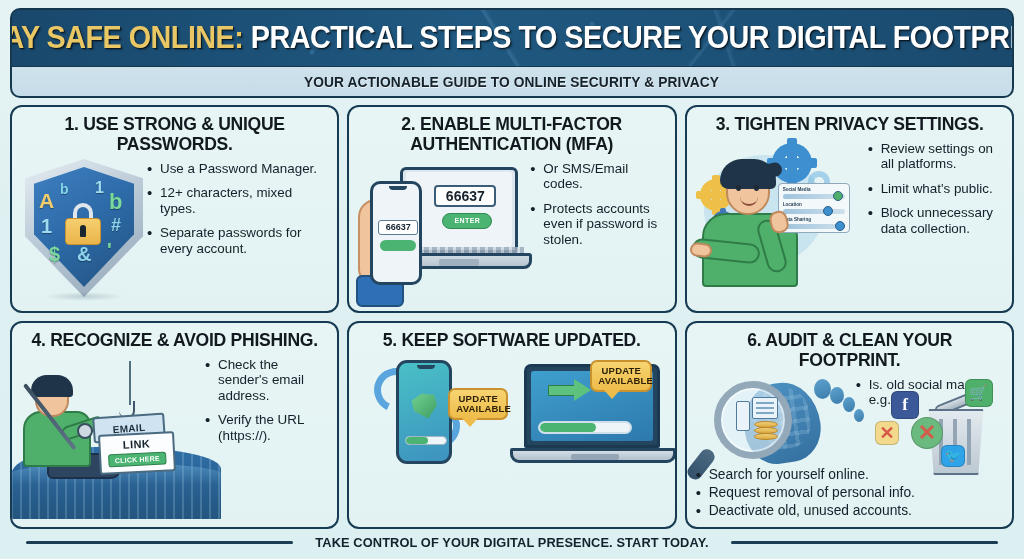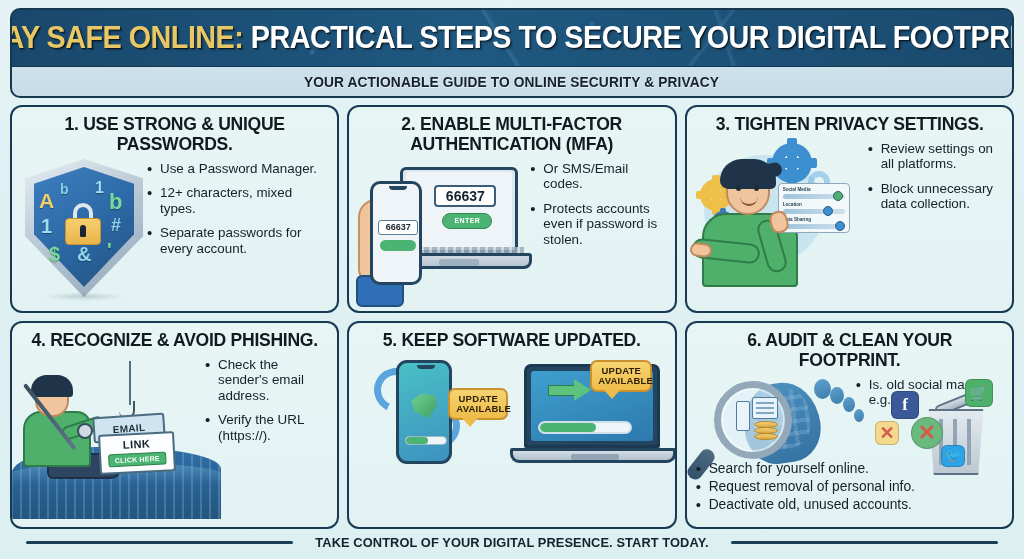--- a/index.html
+++ b/index.html
@@ -78,21 +78,21 @@
     gap: 8px;
     margin-top: 7px;
     min-height: 0;
   }
   .card {
     position: relative;
     border: 2px solid #153a52;
     border-radius: 12px;
     background: linear-gradient(180deg,#e8f5f5 0%, #e2f2f3 100%);
     overflow: hidden;
-    padding: 7px 9px 12px 9px;
+    padding: 7px 9px 6px 9px;
     display: flex; flex-direction: column;
   }
   .card-title {
     text-align: center;
     font-size: 18.5px;
     font-weight: 700;
     color: #121a20;
     line-height: 1.08;
     letter-spacing: -0.3px;
     transform: scaleX(.95);
@@ -695,20 +695,21 @@
                 <span class="slabel">Data Sharing</span>
                 <span class="strack"></span>
                   <span class="sknob blue2"></span>
               </div>
             </div>
             <div class="hand-up"></div>
           </div>
         </div>
         <ul class="bullets">
           <li>Review settings on all platforms.</li>
+          <li>Limit what's public.</li>
           <li>Block unnecessary data collection.</li>
         </ul>
       </div>
     </div>
 
     <div class="card">
       <div class="card-title">4. RECOGNIZE &amp; AVOID PHISHING.</div>
       <div class="card-body split">
         <div class="art">
           <div class="phish-art">

